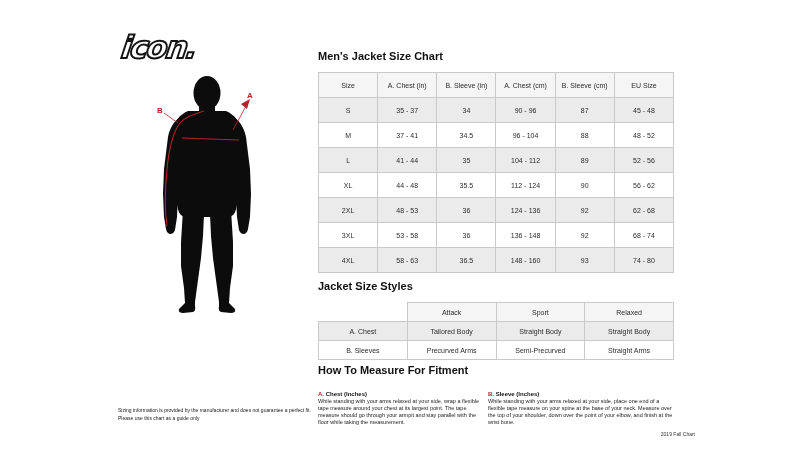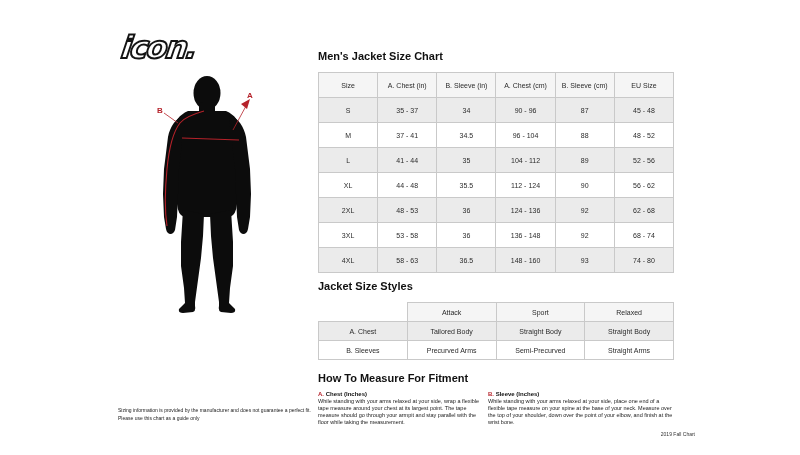--- a/index.html
+++ b/index.html
@@ -9,21 +9,21 @@
   
   .logo{position:absolute;left:120px;top:18px;}
 
   
   .figure{position:absolute;left:138px;top:74px;}
 
   
   .section-title{position:absolute;left:318px;font-size:11px;font-weight:bold;color:#111;}
   .chart-title{top:50px;}
   .styles-title{top:280px;text-align:center;}
-  .measure-title{top:372px;}
+  .measure-title{top:364px;}
 
   table{border-collapse:collapse;table-layout:fixed;position:absolute;left:318px;
         width:356px;font-size:7px;color:#2b2b2b;}
   th,td{border:1px solid #c9c9c9;text-align:center;vertical-align:middle;padding:0;
         font-weight:normal;overflow:hidden;white-space:nowrap;}
   .size-table{top:72px;}
   .size-table th{height:24px;background:#f5f5f5;}
   .size-table td{height:24px;}
   tbody tr:nth-child(odd) td{background:#ebebeb;}
   tbody tr:nth-child(even) td{background:#ffffff;}

